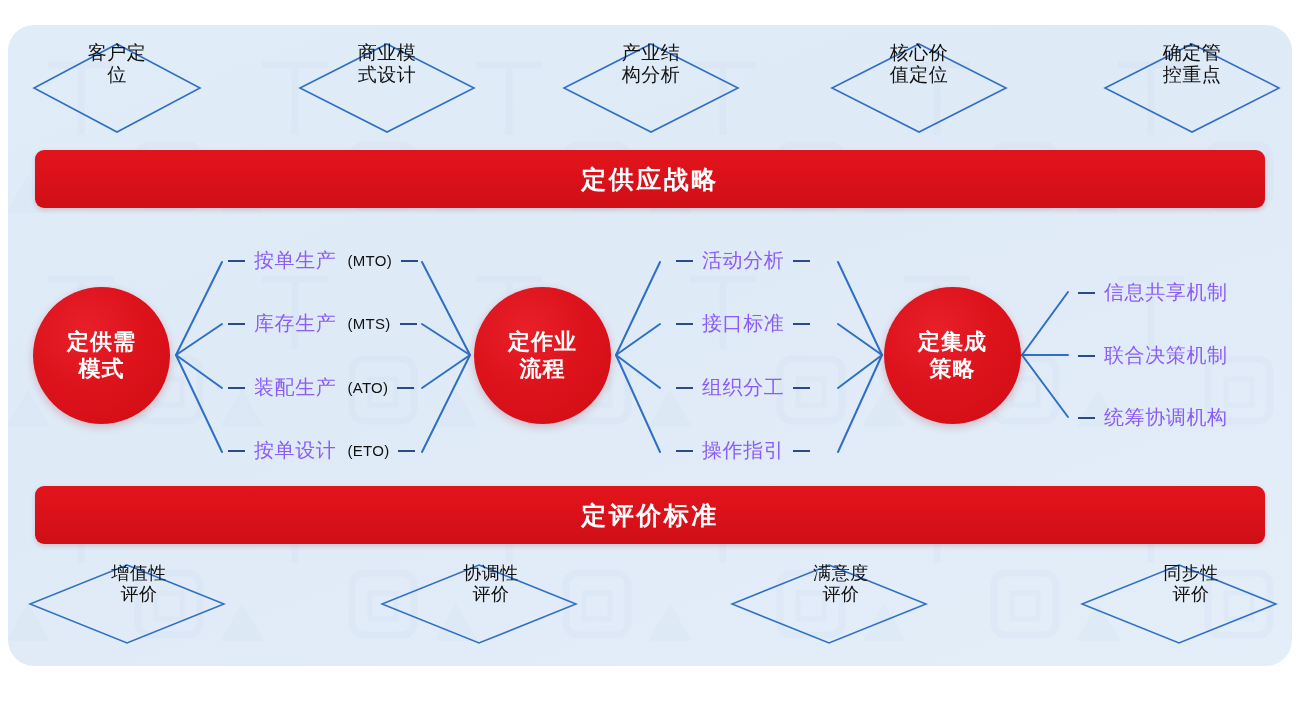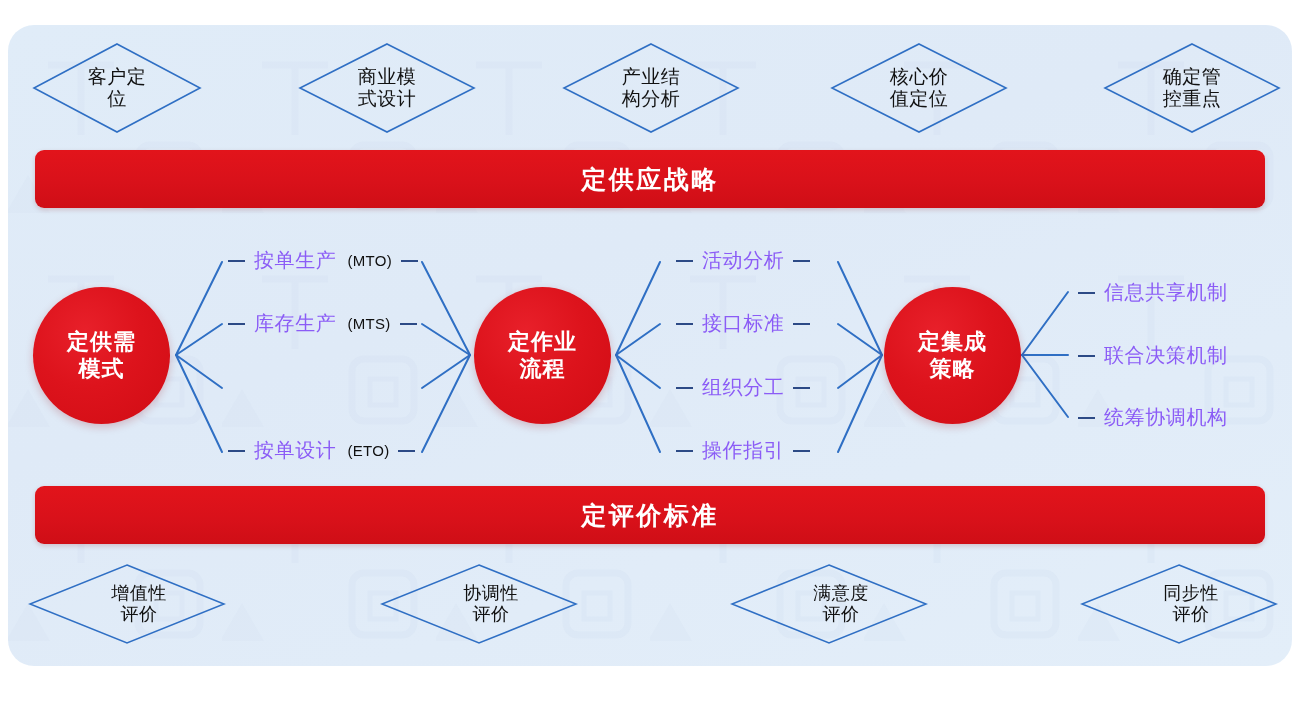--- a/index.html
+++ b/index.html
@@ -21,21 +21,21 @@
   
   .watermark{
     position:absolute;inset:0;border-radius:26px;overflow:hidden;
     opacity:.5;pointer-events:none;
   }
   .watermark svg{display:block;}
 
   
   .diamond{
     position:absolute;
-    display:flex;align-items:center;justify-content:center;
+    display:flex;align-items:flex-start;justify-content:center;
   }
   .diamond svg{position:absolute;left:0;top:0;}
   .diamond .dlabel{
     position:relative;z-index:2;
     text-align:center;line-height:1.18;
     font-size:19px;color:#111111;font-weight:400;
     letter-spacing:.5px;white-space:pre-line;
   }
   .diamond.bottom .dlabel{font-size:18px;margin-left:24px;}
 
@@ -199,20 +199,26 @@
     <span class="btxt">按单生产</span>
     <span class="babbr">(MTO)</span>
     <span class="dash"></span>
   </div>
   <div class="branch" style="left:228px;top:310px;">
     <span class="dash"></span>
     <span class="btxt">库存生产</span>
     <span class="babbr">(MTS)</span>
     <span class="dash"></span>
   </div>
+  <div class="branch" style="left:228px;top:374px;">
+    <span class="dash"></span>
+    <span class="btxt">装配生产</span>
+    <span class="babbr">(ATO)</span>
+    <span class="dash"></span>
+  </div>
   <div class="branch" style="left:228px;top:437px;">
     <span class="dash"></span>
     <span class="btxt">按单设计</span>
     <span class="babbr">(ETO)</span>
     <span class="dash"></span>
   </div>
 
   <div class="branch" style="left:676px;top:247px;">
     <span class="dash"></span>
     <span class="btxt">活动分析</span>

